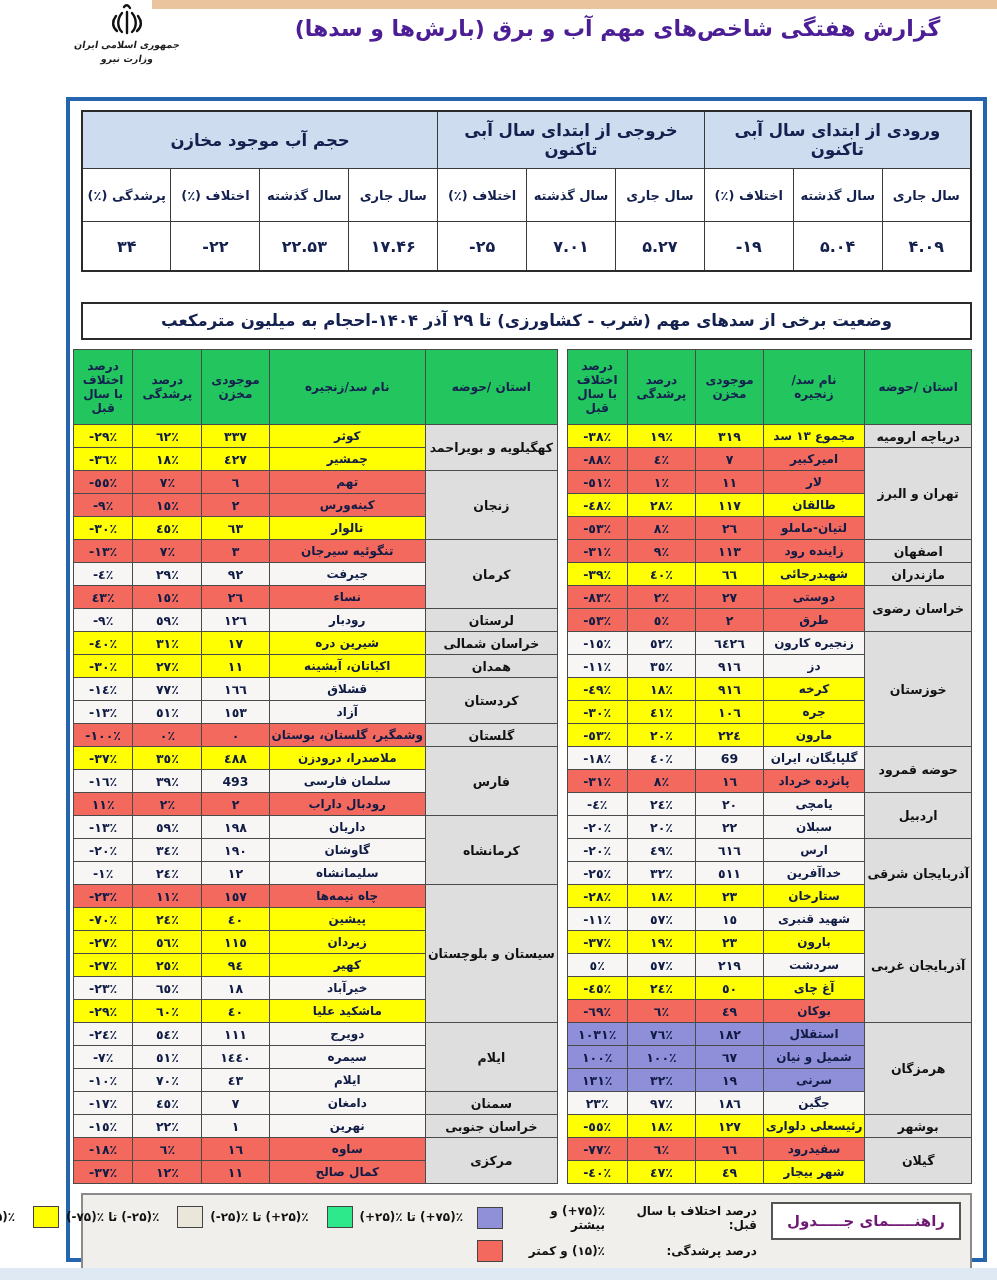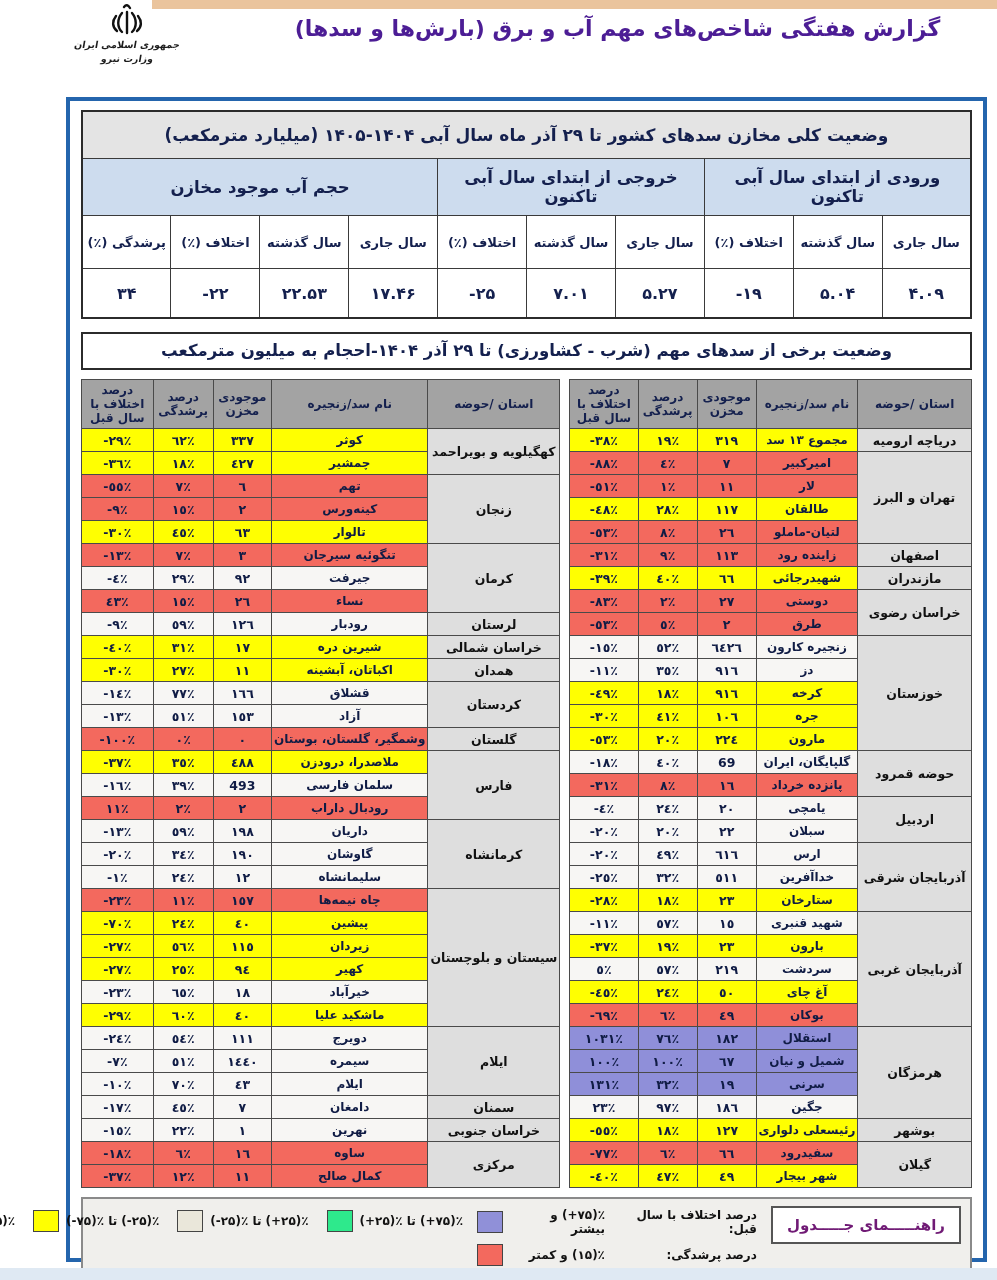--- a/index.html
+++ b/index.html
@@ -29,30 +29,30 @@
   
   table.summary{width:100%;border-collapse:collapse;border:2.5px solid #2b2b2b;table-layout:fixed;}
   .summary td{border:1.5px solid #3a3a3a;text-align:center;color:#14204e;font-weight:bold;padding:1px 2px;}
   .sum-title{background:#e4e4e4;height:44px;font-size:17px;}
   .sum-group{background:#cddcee;height:54px;font-size:16.5px;}
   .sum-col{background:#ffffff;height:50px;font-size:13px;}
   .sum-val{background:#ffffff;height:46px;font-size:16px;}
 
   
   .dams-title{
-    margin-top:13px;border:2px solid #2b2b2b;height:34px;line-height:34px;
+    margin-top:30px;border:2px solid #2b2b2b;height:34px;line-height:34px;
     text-align:center;font-size:16.5px;font-weight:bold;color:#14204e;background:#fff;
   }
   .halves{display:flex;gap:9px;margin-top:9px;align-items:flex-start;}
   table.half{border-collapse:collapse;table-layout:fixed;border:1.5px solid #333;}
   .half-right{flex:0 0 45.2%;}
   .half-left{flex:1 1 auto;}
   .half th{
-    background:#a3a3a3;border:1px solid #4a4a4a;font-size:12px;height:38px;
-    color:#14204e;padding:3px;font-weight:bold;
+    background:#22c55e;border:1px solid #4a4a4a;font-size:12px;height:38px;
+    color:#14204e;padding:9px;font-weight:bold;
   }
   .half td{
     border:1px solid #4a4a4a;font-size:12.5px;font-weight:bold;color:#101c45;
     text-align:center;height:22px;padding:0 2px;overflow:hidden;white-space:nowrap;
   }
   .half td.province{background:#dedede;font-size:12.5px;color:#111;}
   .half td.name{font-size:12px;}
   .c-white{background:#f7f6f4;}
   .c-yellow{background:#ffff01;}
   .c-red{background:#f3695e;}
@@ -94,23 +94,20 @@
   <div class="logo-line">جمهوری اسلامی ایران</div>
   <div class="logo-line">وزارت نیرو</div>
 </div>
 
 <div class="page-title">گزارش هفتگی شاخص‌های مهم آب و برق (بارش‌ها و سدها)</div>
 
 <div class="frame">
 
   <table class="summary">
     <tbody>
-      <tr>
-        <td class="sum-title" colspan="10">وضعیت کلی مخازن سدهای کشور تا ۲۹ آذر ماه سال آبی ۱۴۰۴-۱۴۰۵ (میلیارد مترمکعب)</td>
-      </tr>
       <tr id="sum-groups">
           <td class="sum-group" colspan="3">ورودی از ابتدای سال آبی تاکنون</td>
           <td class="sum-group" colspan="3">خروجی از ابتدای سال آبی تاکنون</td>
           <td class="sum-group" colspan="4">حجم آب موجود مخازن</td>
         </tr>
       <tr id="sum-cols">
           <td class="sum-col" style="width: 11%;">سال جاری</td>
           <td class="sum-col" style="width: 11%;">سال گذشته</td>
           <td class="sum-col" style="width: 11%;">اختلاف (٪)</td>
           <td class="sum-col" style="width: 10%;">سال جاری</td>

